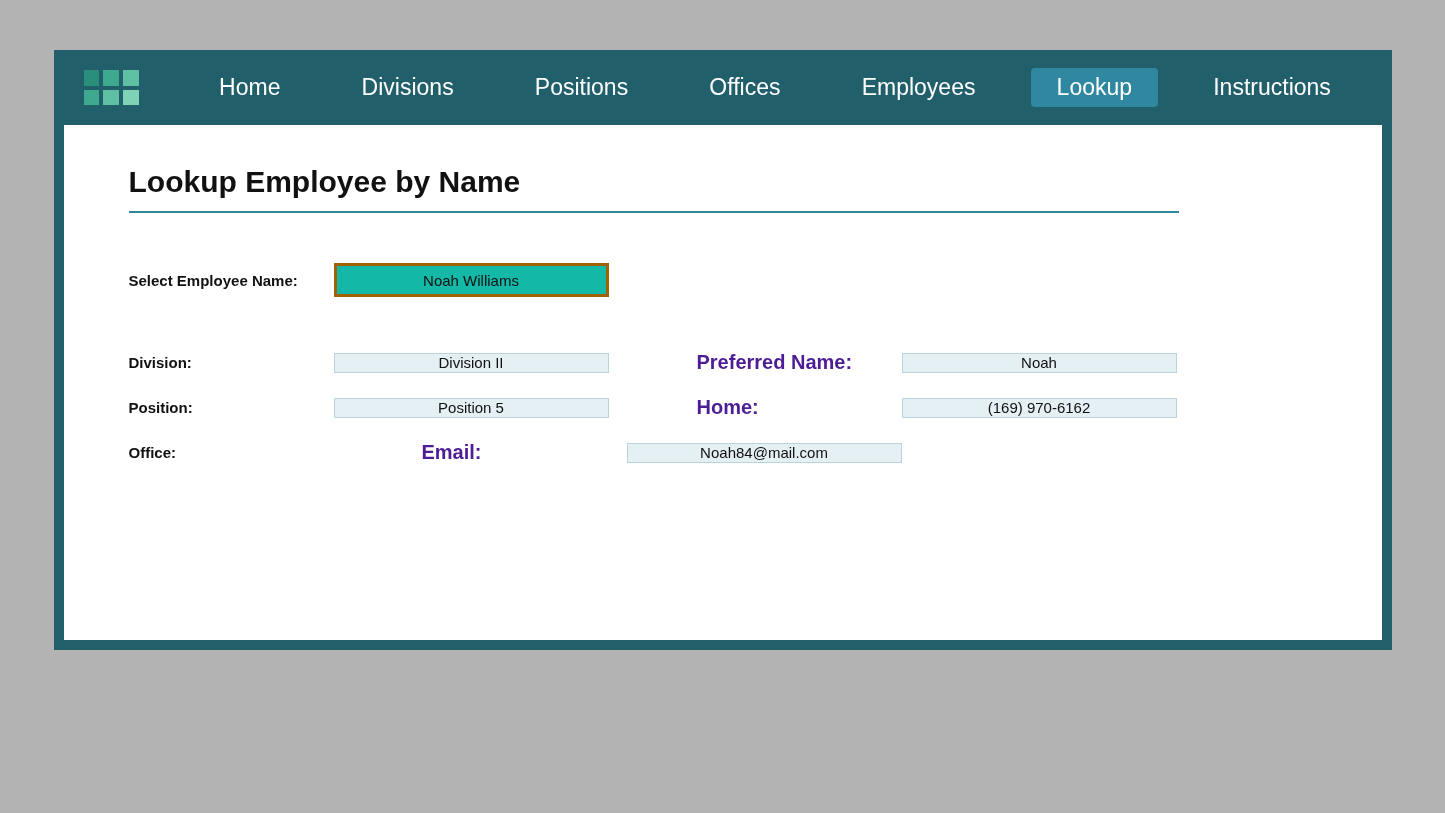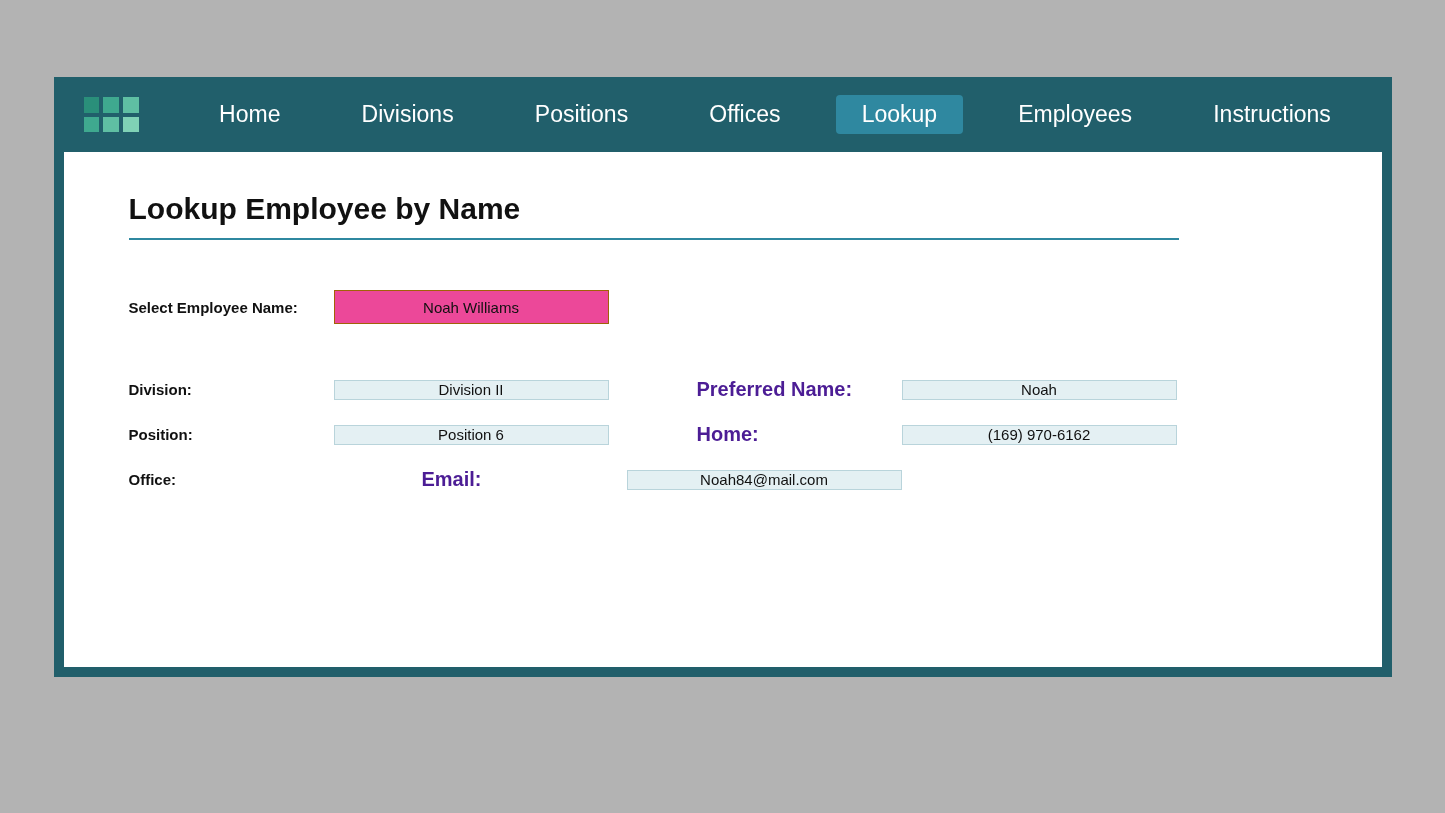--- a/index.html
+++ b/index.html
@@ -9,21 +9,20 @@
     font-family: "Segoe UI", Arial, sans-serif;
     display: flex;
     align-items: flex-start;
     justify-content: center;
     padding: 50px 0 0 0;
   }
   .app-frame {
     width: 1338px;
     background: #215f6b;
     padding-bottom: 10px;
-    margin-top: 27px;
   }
   .nav {
     height: 75px;
     background: #215f6b;
     display: flex;
     align-items: center;
     padding: 0 20px 0 20px;
   }
   .logo {
     width: 55px;
@@ -92,22 +91,22 @@
   .label2 {
     font-weight: 700;
     font-size: 20px;
     color: #4c1d95;
     width: 205px;
     margin-left: 88px;
   }
   .select-box {
     width: 275px;
     height: 34px;
-    background: #ec4899;
-    border: 1px solid #a16207;
+    background: #14b8a6;
+    border: 3px solid #a16207;
     display: flex;
     align-items: center;
     justify-content: center;
     font-size: 15px;
     color: #111;
     cursor: pointer;
   }
   .value-box {
     width: 275px;
     height: 20px;
@@ -132,22 +131,22 @@
         <div class="sq c3"></div>
       <div class="sq c4"></div>
         <div class="sq c5"></div>
         <div class="sq c6"></div>
     </div>
     <div class="nav-items">
       <div class="nav-item">Home</div>
       <div class="nav-item">Divisions</div>
       <div class="nav-item">Positions</div>
       <div class="nav-item">Offices</div>
+      <div class="nav-item">Employees</div>
       <div class="nav-item active">Lookup</div>
-      <div class="nav-item">Employees</div>
       <div class="nav-item">Instructions</div>
     </div>
   </div>
 
   <div class="content">
     <div class="page-title">Lookup Employee by Name</div>
 
     <div class="row">
       <div class="label">Select Employee Name:</div>
       <div class="select-box">Noah Williams</div>
@@ -157,21 +156,21 @@
 
     <div class="row">
       <div class="label">Division:</div>
       <div class="value-box">Division II</div>
       <div class="label2">Preferred Name:</div>
       <div class="value-box">Noah</div>
     </div>
 
     <div class="row">
       <div class="label">Position:</div>
-      <div class="value-box">Position 6</div>
+      <div class="value-box">Position 5</div>
       <div class="label2">Home:</div>
       <div class="value-box">(169) 970-6162</div>
     </div>
 
     <div class="row">
       <div class="label">Office:</div>
       <div class="label2">Email:</div>
       <div class="value-box">Noah84@mail.com</div>
     </div>
   </div>

